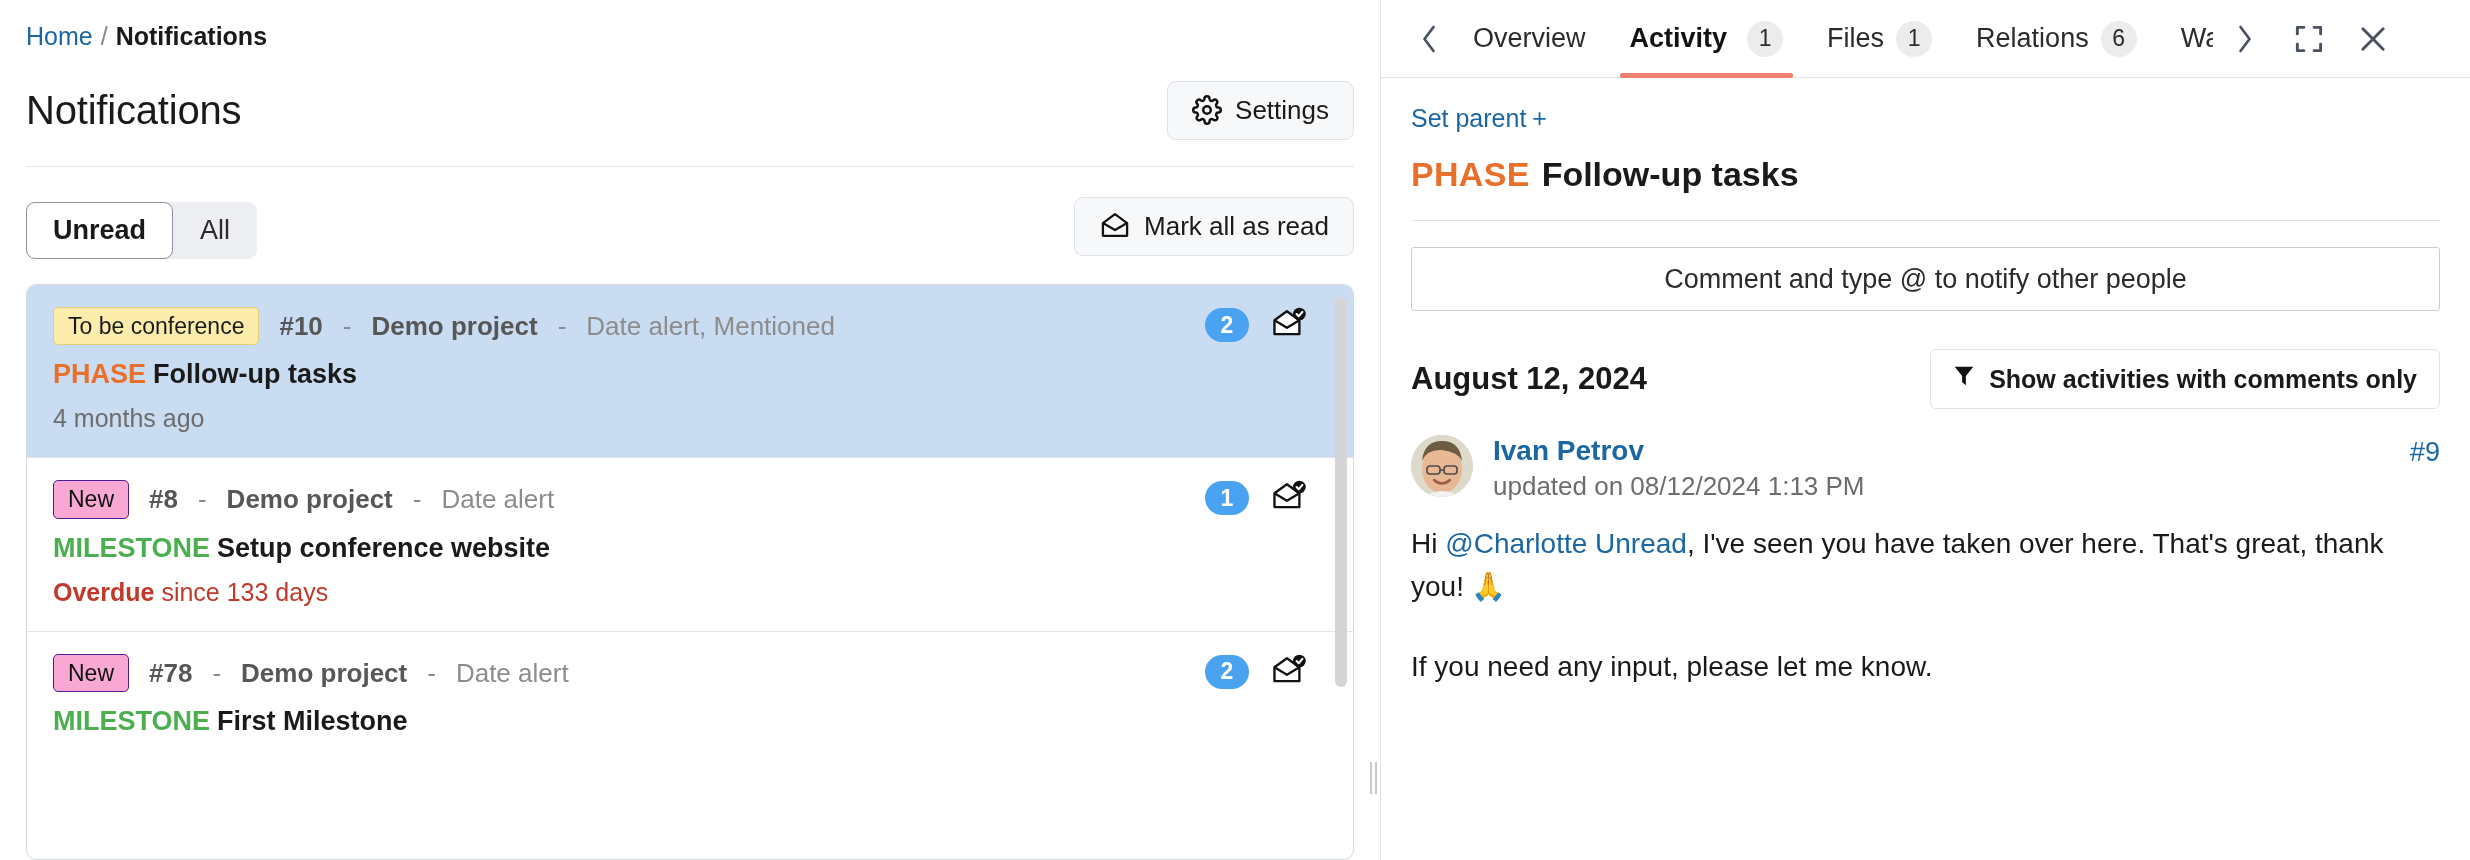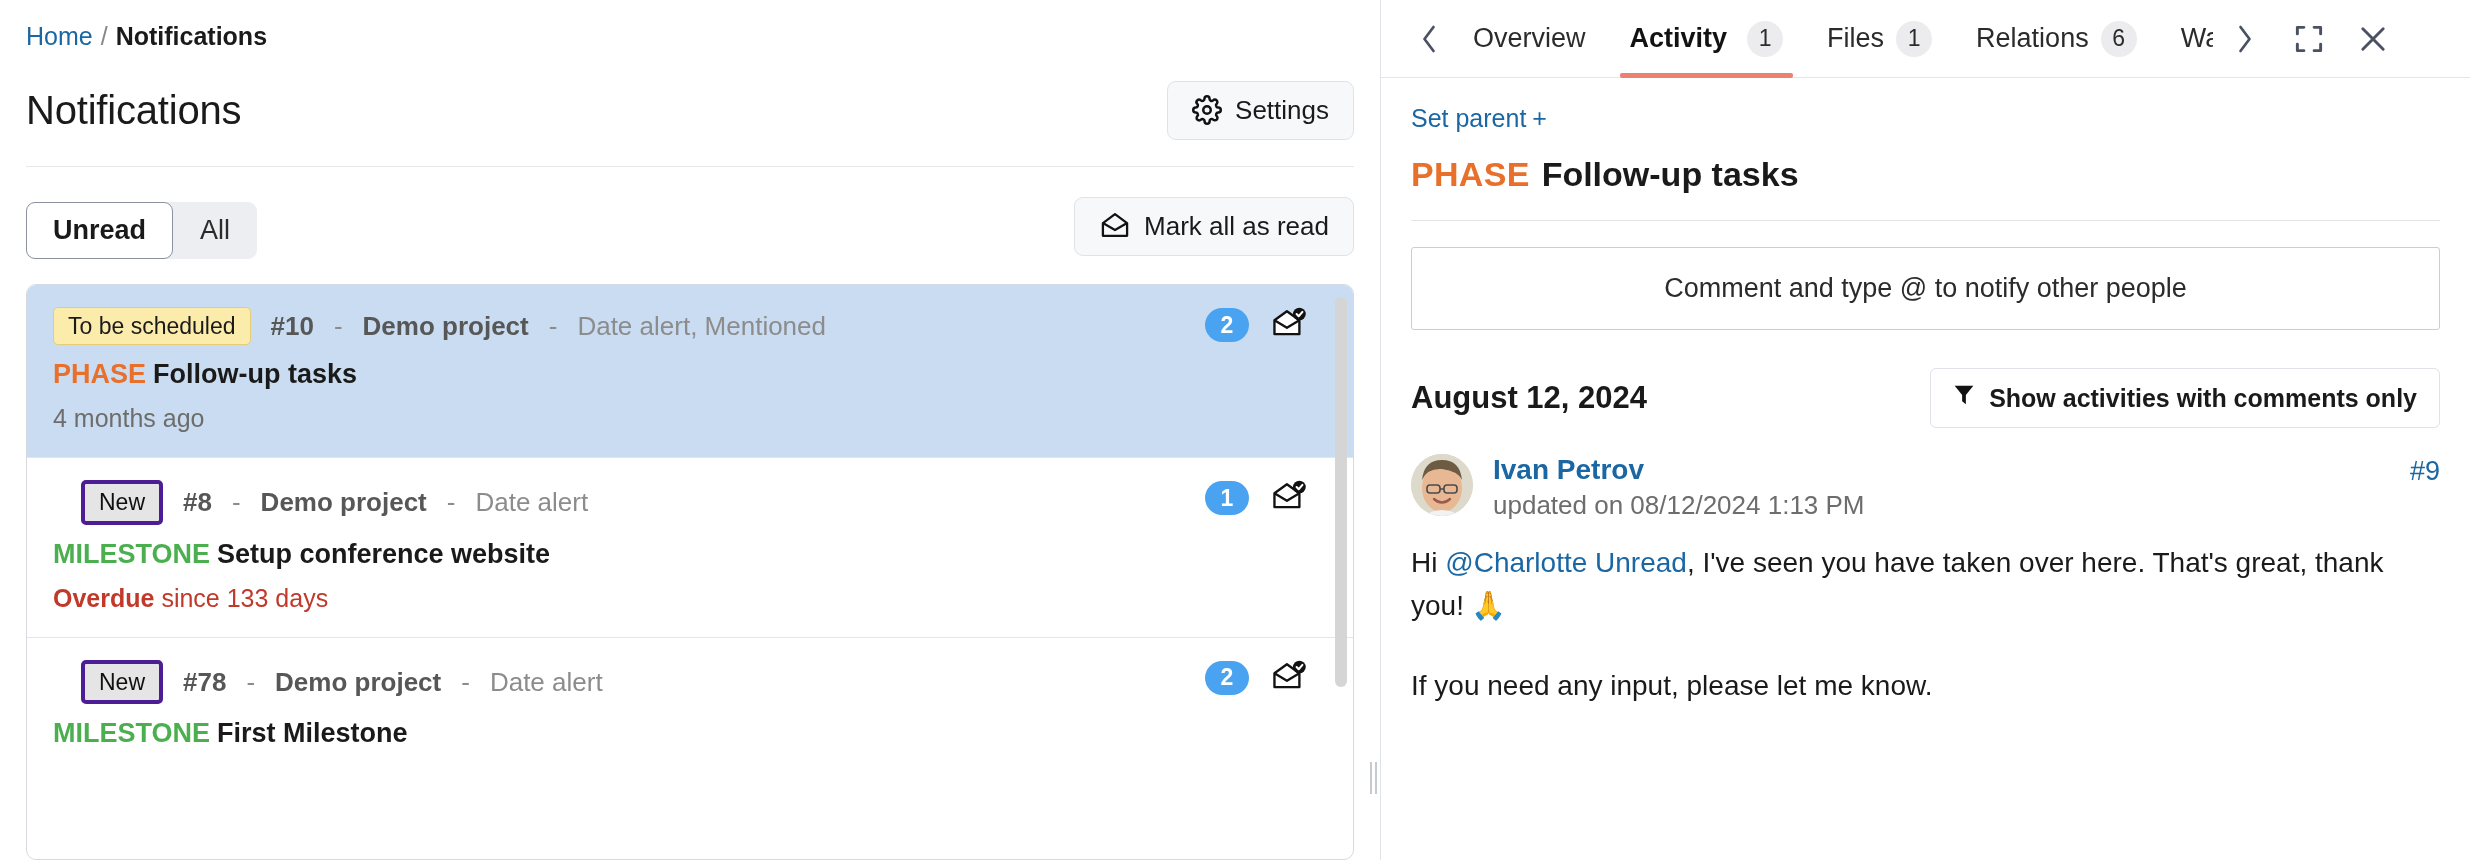--- a/index.html
+++ b/index.html
@@ -86,21 +86,21 @@
   .notif + .notif { border-top: 1px solid #e2e5ea; }
   .notif-top {
     display: flex; align-items: center; gap: 20px;
     font-size: 26px; white-space: nowrap;
   }
   .pill {
     display: inline-block; font-size: 23px; padding: 5px 14px;
     border-radius: 5px; line-height: 1.15;
   }
   .pill.scheduled { background: #fcecac; border: 1px solid #e4cd76; color: #1a1a1a; }
-  .pill.new { background: #e5e5e5; border: 4px solid #4c1d95; color: #101010; margin-left: 28px; }
+  .pill.new { background: #f9a8d4; border: 1px solid #4c1d95; color: #101010; }
   .notif-id { color: #575757; font-weight: bold; }
   .notif-sep { color: #8c8c8c; }
   .notif-project { color: #575757; font-weight: bold; }
   .notif-reason { color: #8c8c8c; }
   .notif-subject {
     margin-top: 14px; font-size: 27px; white-space: nowrap;
   }
   .type-phase { color: #e8702a; font-weight: bold; }
   .type-milestone { color: #4caf4f; font-weight: bold; }
   .subject-name { color: #1a1a1a; font-weight: bold; margin-left: 7px; }
@@ -181,21 +181,21 @@
     display: inline-flex; align-items: center; gap: 6px;
   }
   .wp-title { margin-top: 22px; font-size: 34px; white-space: nowrap; }
   .wp-type { color: #e8702a; font-weight: bold; letter-spacing: 0.3px; }
   .wp-subject { color: #1a1a1a; font-weight: bold; margin-left: 12px; }
   .wp-sep { height: 1px; background: #e3e5e9; margin-top: 26px; }
 
   .activity-body { padding: 26px 30px 0 30px; flex: 1; position: relative; }
   .comment-box {
     border: 1px solid #c9ced6; border-radius: 3px;
-    height: 83px; display: flex; align-items: center; justify-content: center;
+    height: 64px; display: flex; align-items: center; justify-content: center;
     font-size: 27px; color: #2b2b2b; cursor: text; background: #ffffff;
   }
   .date-row {
     margin-top: 38px; display: flex; align-items: center; justify-content: space-between;
   }
   .date-label { font-size: 31px; font-weight: bold; color: #1a1a1a; }
   .filter-btn {
     display: inline-flex; align-items: center; gap: 14px;
     border: 1px solid #dfe2e8; border-radius: 6px; background: #ffffff;
     font-size: 25px; color: #1a1a1a; padding: 14px 22px; cursor: pointer;
@@ -261,21 +261,21 @@
         </span>
         <span>Mark all as read</span>
       </div>
     </div>
 
     <div class="list-wrap">
       <div class="list-inner">
 
         <div class="notif selected">
           <div class="notif-top">
-            <span class="pill scheduled">To be scheduled</span>
+            <span class="pill scheduled">To be conference</span>
             <span class="notif-id">#10</span>
             <span class="notif-sep">-</span>
             <span class="notif-project">Demo project</span>
             <span class="notif-sep">-</span>
             <span class="notif-reason">Date alert, Mentioned</span>
           </div>
           <div class="notif-subject">
             <span class="type-phase">PHASE</span><span class="subject-name">Follow-up tasks</span>
           </div>
           <div class="notif-meta">4 months ago</div>

